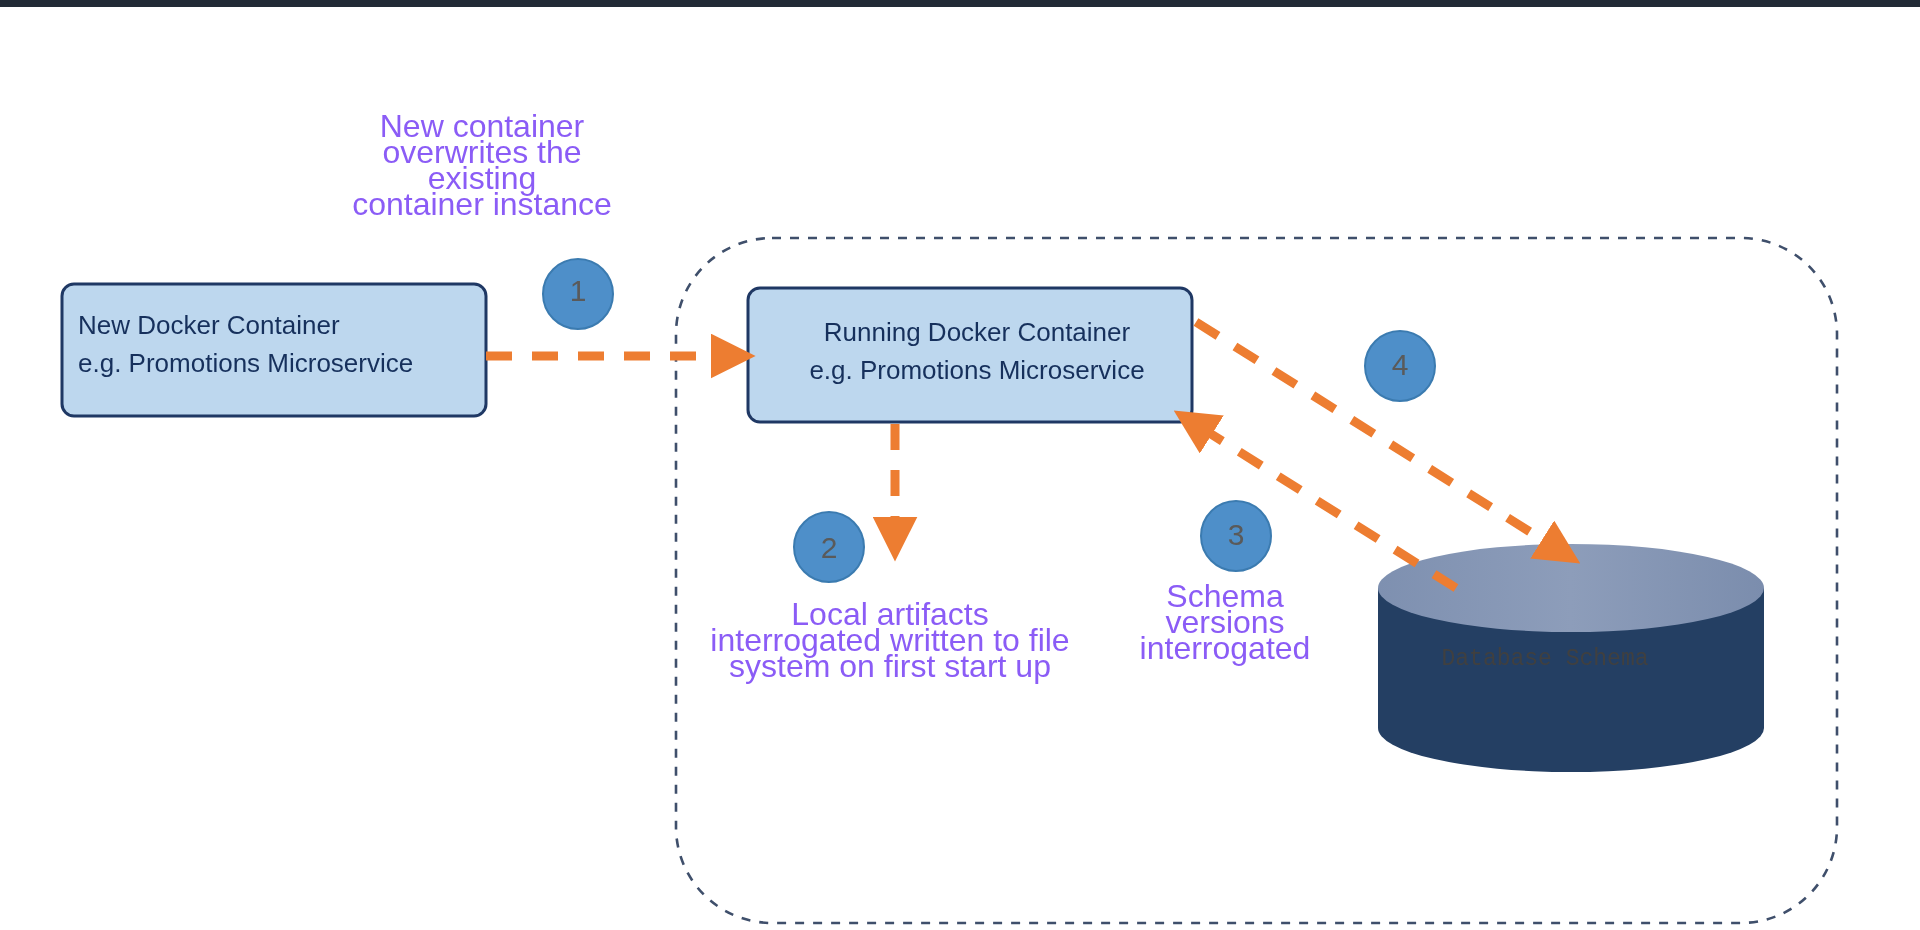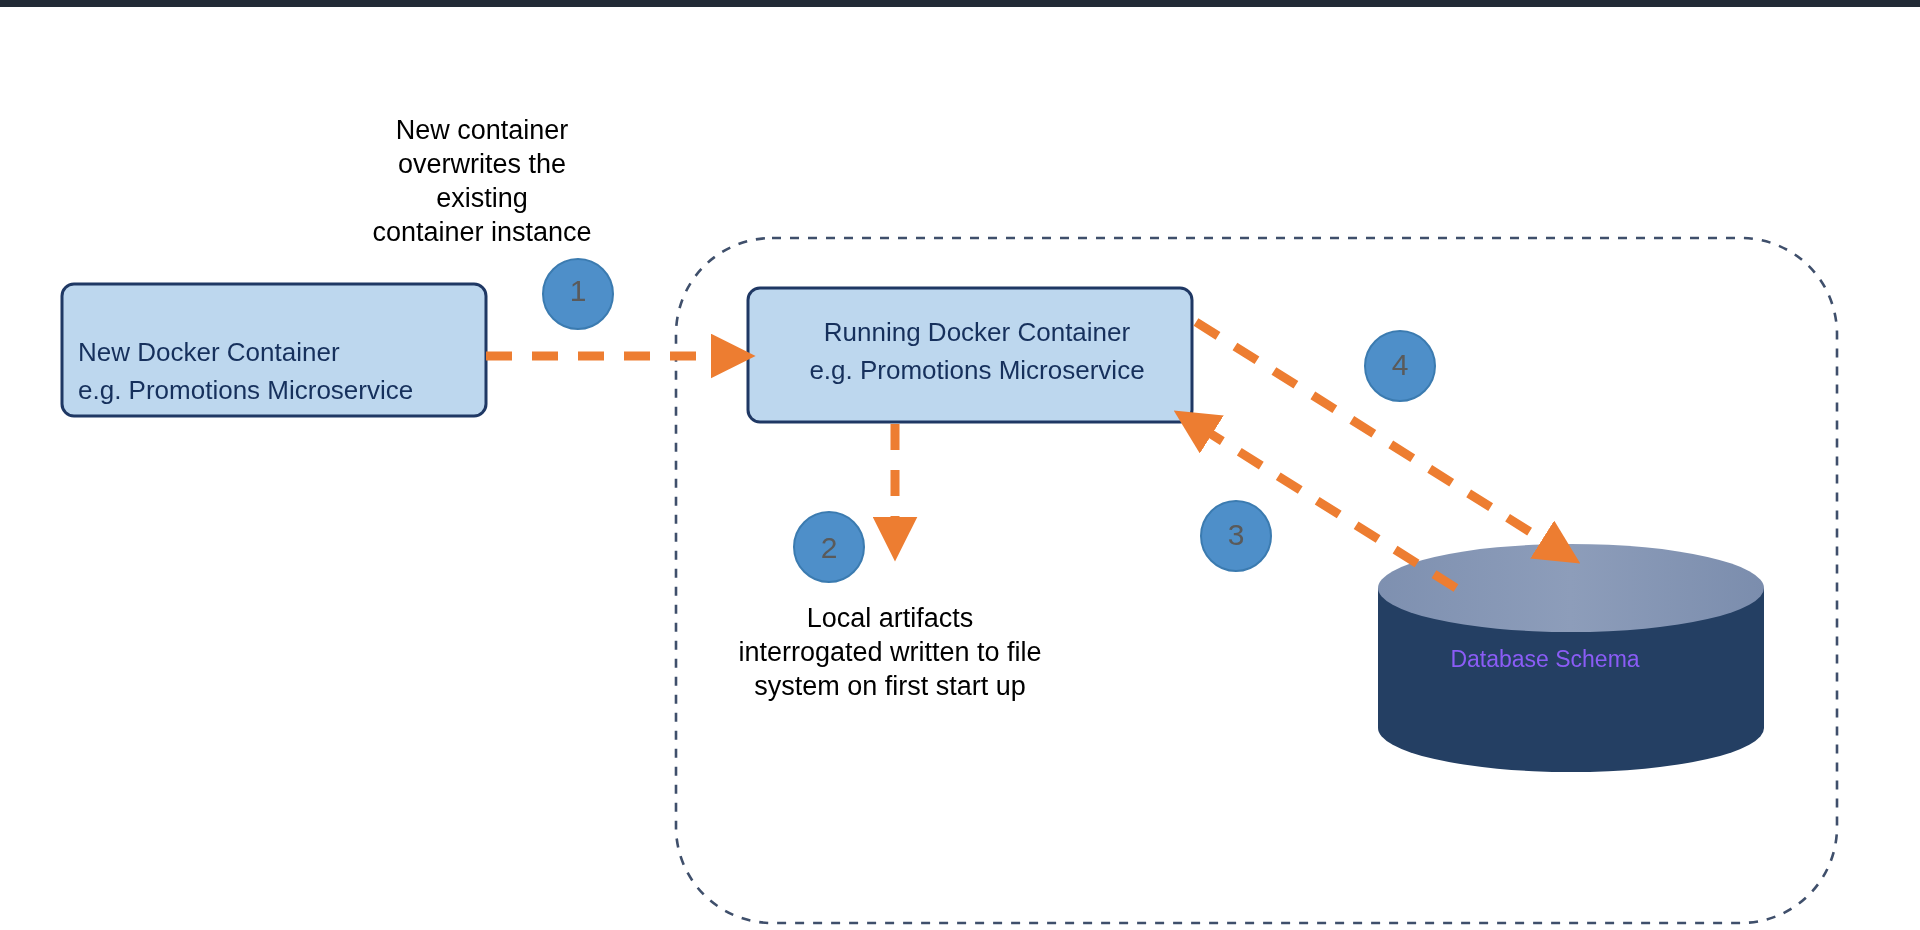--- a/index.html
+++ b/index.html
@@ -30,58 +30,58 @@
   #diagram-svg {
     position: absolute;
     left: 0;
     top: 0;
     width: 1920px;
     height: 930px;
   }
   
   .note {
     position: absolute;
-    color: #000000;
-    font-size: 27px;
-    line-height: 34px;
+    color: #8b5cf6;
+    font-size: 32px;
+    line-height: 26px;
     text-align: center;
     white-space: pre-line;
     font-family: "Liberation Sans", sans-serif;
   }
   .box-label {
     position: absolute;
     color: #16305c;
     font-size: 26px;
     line-height: 38px;
     white-space: pre-line;
     font-family: "Liberation Sans", sans-serif;
   }
   .db-label {
     position: absolute;
-    color: #8b5cf6;
+    color: #404040;
     font-size: 23px;
     text-align: center;
-    font-family: Liberation Sans, sans-serif;
+    font-family: Liberation Mono, monospace;
   }
   .step-num {
     position: absolute;
     color: #5a5a5a;
     font-size: 30px;
     text-align: center;
     width: 70px;
     font-family: "Liberation Sans", sans-serif;
   }
 
   
   #note-overwrite { left: 352px; top: 113px; width: 260px; }
   #note-artifacts { left: 700px; top: 601px; width: 380px; }
   #note-schema-versions { left: 1125px; top: 583px; width: 200px; }
   #note-schema-updates { left: 1445px; top: 314px; width: 250px; }
 
-  #label-new-container { left: 78px; top: 306px; width: 400px; margin-top: 27px; }
+  #label-new-container { left: 78px; top: 306px; width: 400px; }
   #label-running-container { left: 762px; top: 313px; width: 430px; text-align: center; }
   #label-db { left: 1380px; top: 646px; width: 330px; }
 
   #num-1 { left: 543px; top: 274px; }
   #num-2 { left: 794px; top: 531px; }
   #num-3 { left: 1201px; top: 518px; }
   #num-4 { left: 1365px; top: 348px; }
 </style>
 </head>
 <body>
@@ -128,20 +128,23 @@
   </svg>
 
   <div class="note" id="note-overwrite">New container
 overwrites the existing
 container instance</div>
 
   <div class="note" id="note-artifacts">Local artifacts
 interrogated written to file
 system on first start up</div>
 
+  <div class="note" id="note-schema-versions">Schema
+versions
+interrogated</div>
 
 
   <div class="box-label" id="label-new-container">New Docker Container
 e.g. Promotions Microservice</div>
 
   <div class="box-label" id="label-running-container">Running Docker Container
 e.g. Promotions Microservice</div>
 
   <div class="db-label" id="label-db">Database Schema</div>
 

